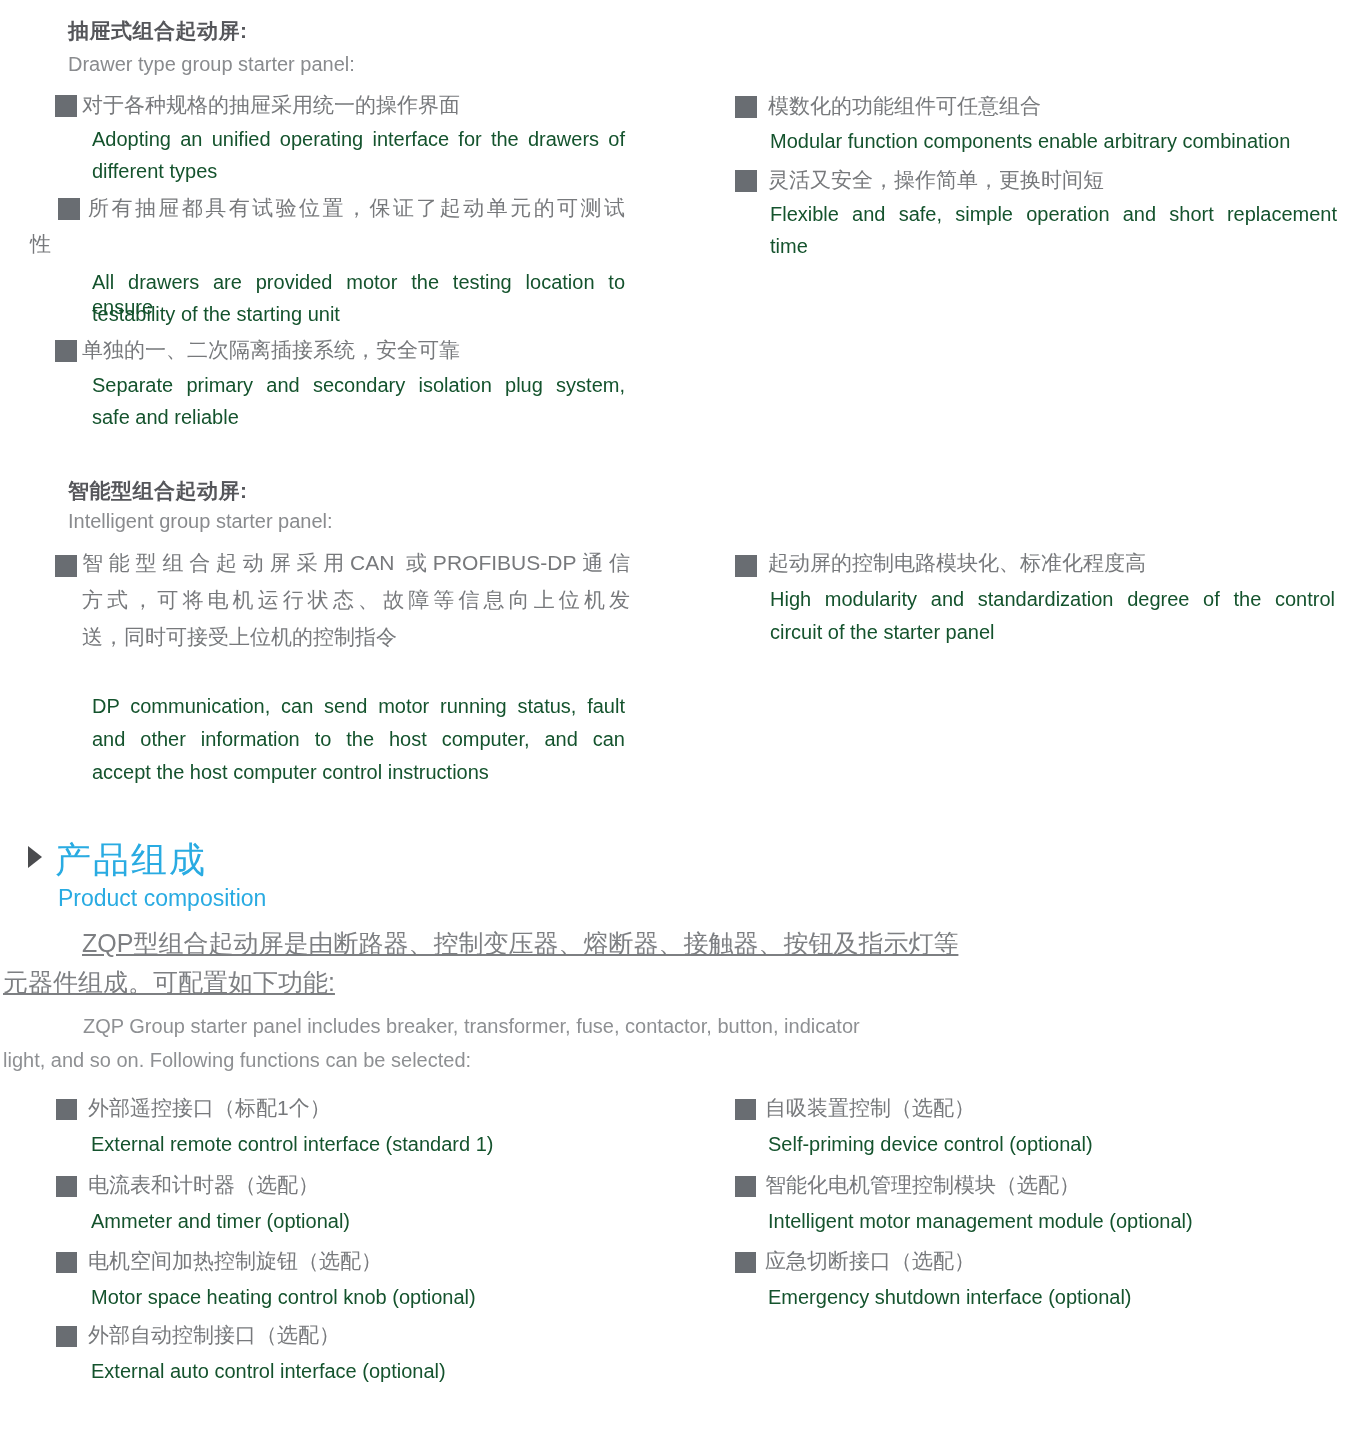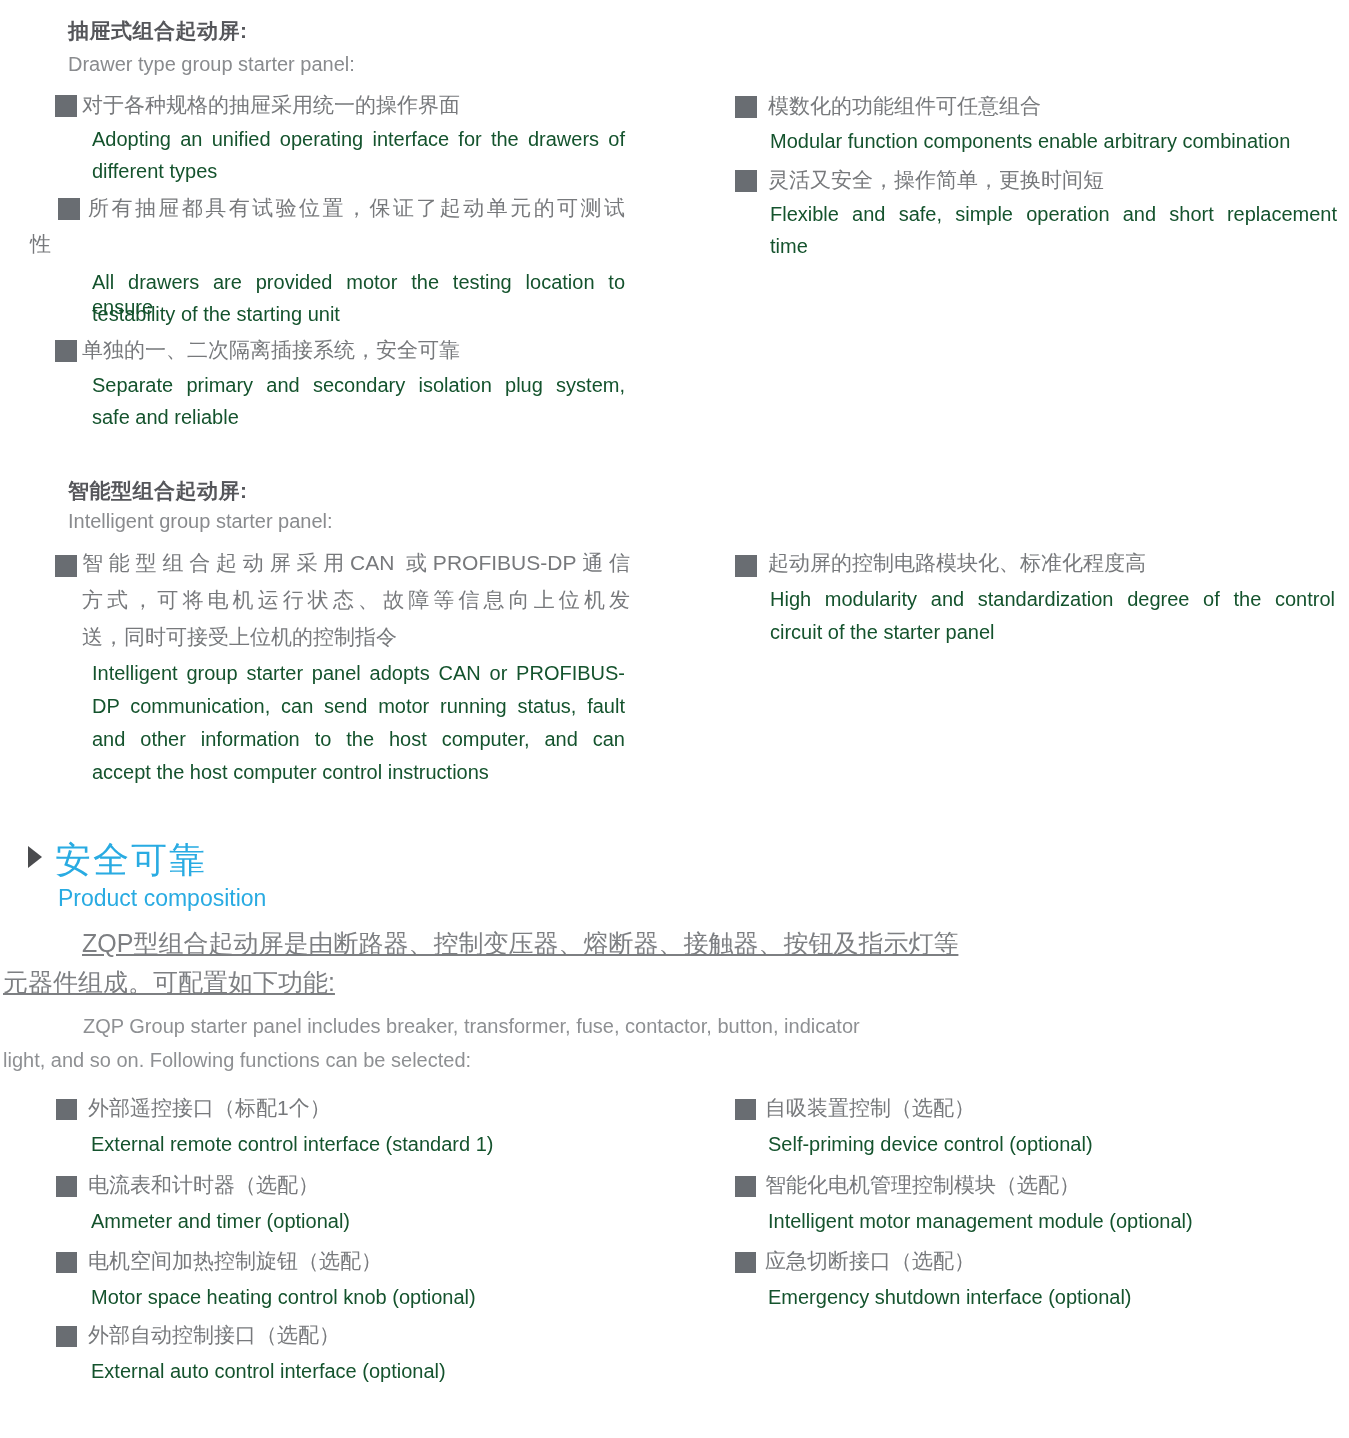--- a/index.html
+++ b/index.html
@@ -59,32 +59,31 @@
   <div class="abs en just" style="left:770px;top:202px;width:567px">Flexible and safe, simple operation and short replacement</div>
   <div class="abs en" style="left:770px;top:234px">time</div>
 
   <div class="abs h-cn" style="left:68px;top:478px">智能型组合起动屏:</div>
   <div class="abs h-en" style="left:68px;top:509px">Intelligent group starter panel:</div>
 
   <div class="sq" style="left:55px;top:555px"></div>
   <div class="abs cn just" style="left:82px;top:550px;width:548px">智能型组合起动屏采用CAN 或PROFIBUS-DP通信</div>
   <div class="abs cn just" style="left:82px;top:587px;width:548px">方式，可将电机运行状态、故障等信息向上位机发</div>
   <div class="abs cn" style="left:82px;top:624px">送，同时可接受上位机的控制指令</div>
-  <div class="abs en just" style="left:92px;top:661px;width:533px">Intelligent group starter panel adopts CAN or PROFIBUS-</div>
   <div class="abs en just" style="left:92px;top:694px;width:533px">DP communication, can send motor running status, fault</div>
   <div class="abs en just" style="left:92px;top:727px;width:533px">and other information to the host computer, and can</div>
   <div class="abs en" style="left:92px;top:760px">accept the host computer control instructions</div>
 
   <div class="sq" style="left:735px;top:555px"></div>
   <div class="abs cn" style="left:768px;top:550px">起动屏的控制电路模块化、标准化程度高</div>
   <div class="abs en just" style="left:770px;top:587px;width:565px">High modularity and standardization degree of the control</div>
   <div class="abs en" style="left:770px;top:620px">circuit of the starter panel</div>
 
   <div class="arrow" style="left:28px;top:846px"></div>
-  <div class="abs title-cn" style="left:55px;top:842px">安全可靠</div>
+  <div class="abs title-cn" style="left:55px;top:842px">产品组成</div>
   <div class="abs title-en" style="left:58px;top:887px">Product composition</div>
 
   <div class="abs para-cn" style="left:82px;top:928px">ZQP型组合起动屏是由断路器、控制变压器、熔断器、接触器、按钮及指示灯等</div>
   <div class="abs para-cn" style="left:3px;top:967px">元器件组成。可配置如下功能:</div>
   <div class="abs para-en" style="left:83px;top:1014px">ZQP Group starter panel includes breaker, transformer, fuse, contactor, button, indicator</div>
   <div class="abs para-en" style="left:3px;top:1048px">light, and so on. Following functions can be selected:</div>
 
   <div class="sq-sm" style="left:56px;top:1099px"></div>
   <div class="abs cn" style="left:88px;top:1095px">外部遥控接口（标配1个）</div>
   <div class="abs en" style="left:91px;top:1132px">External remote control interface (standard 1)</div>

